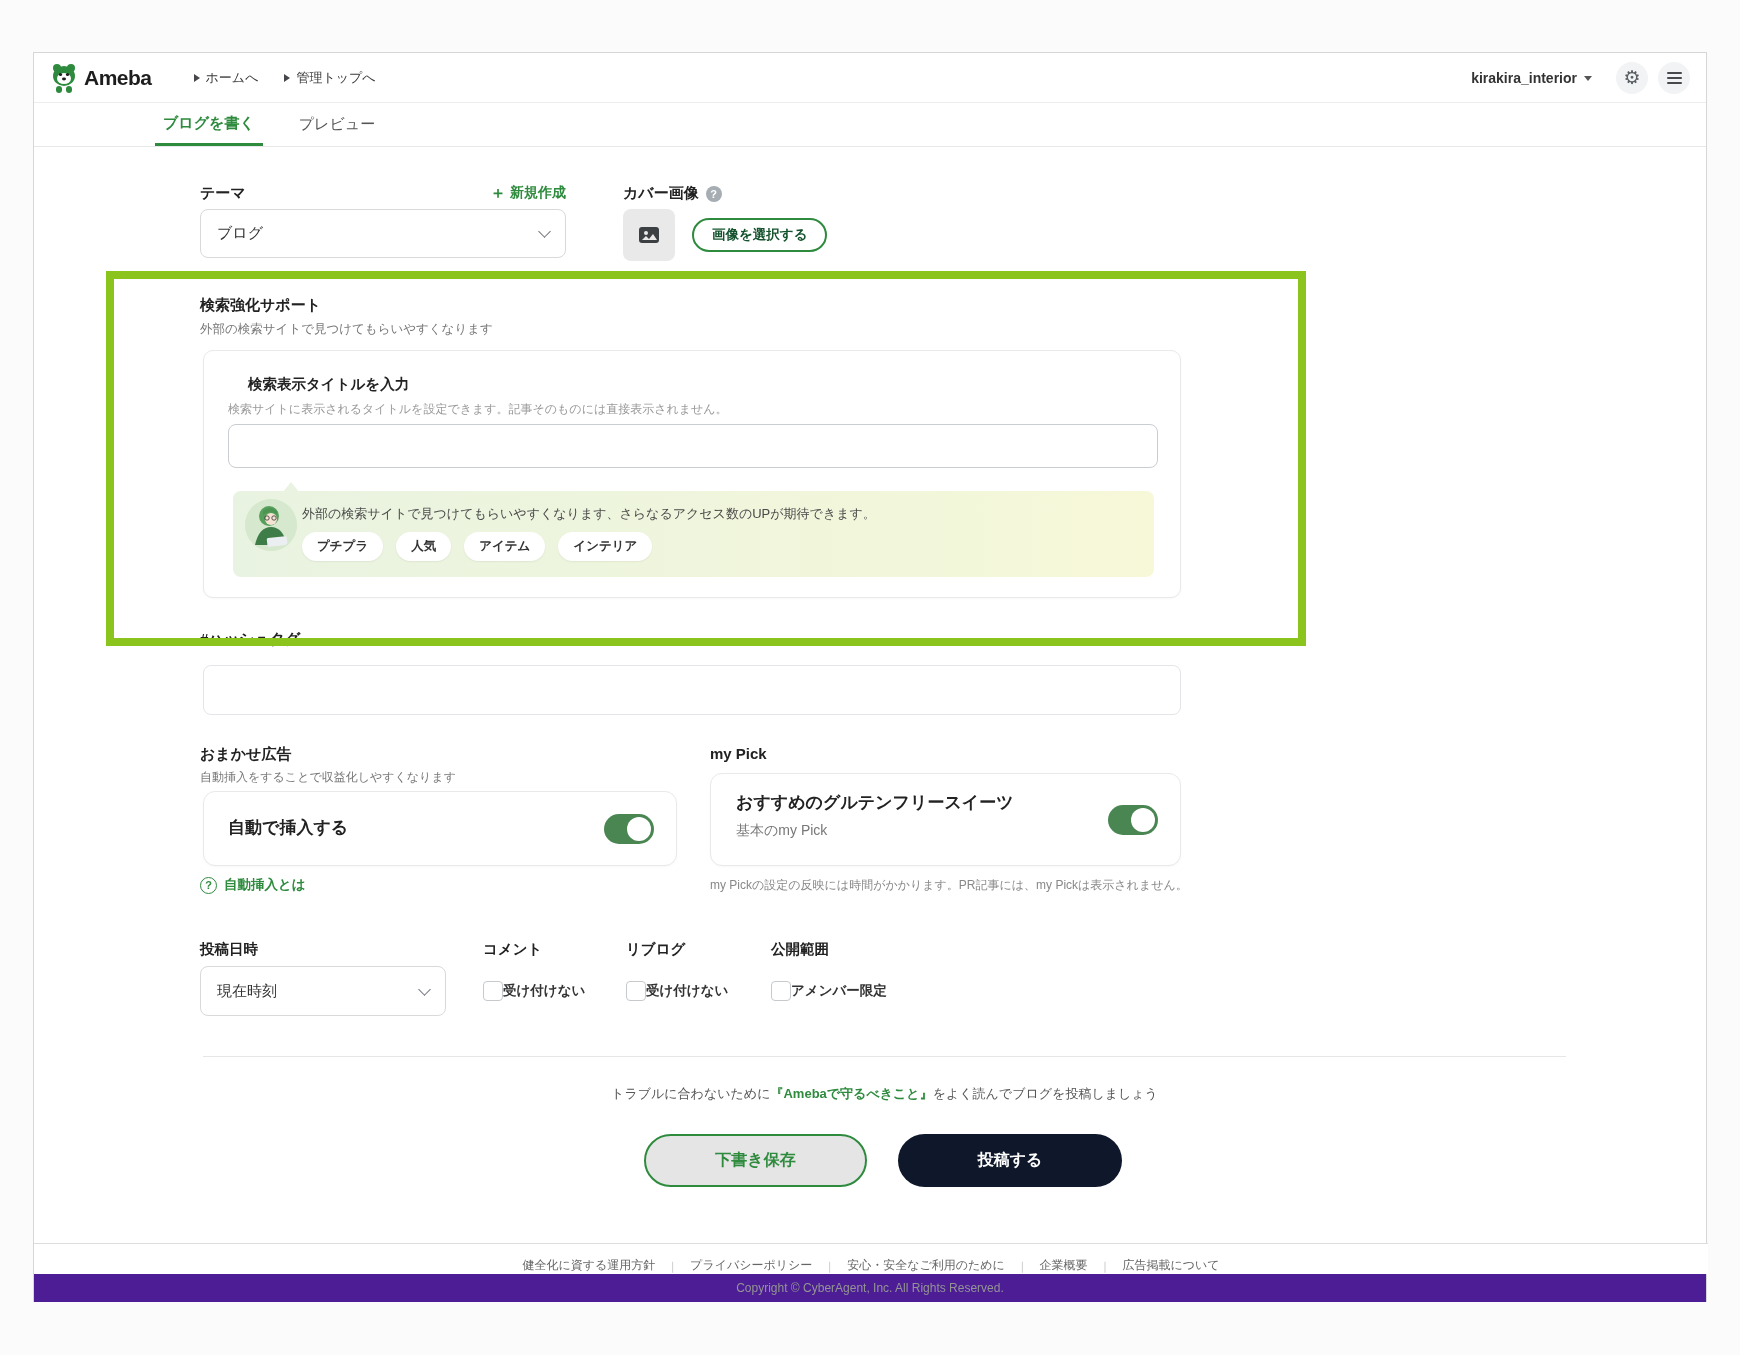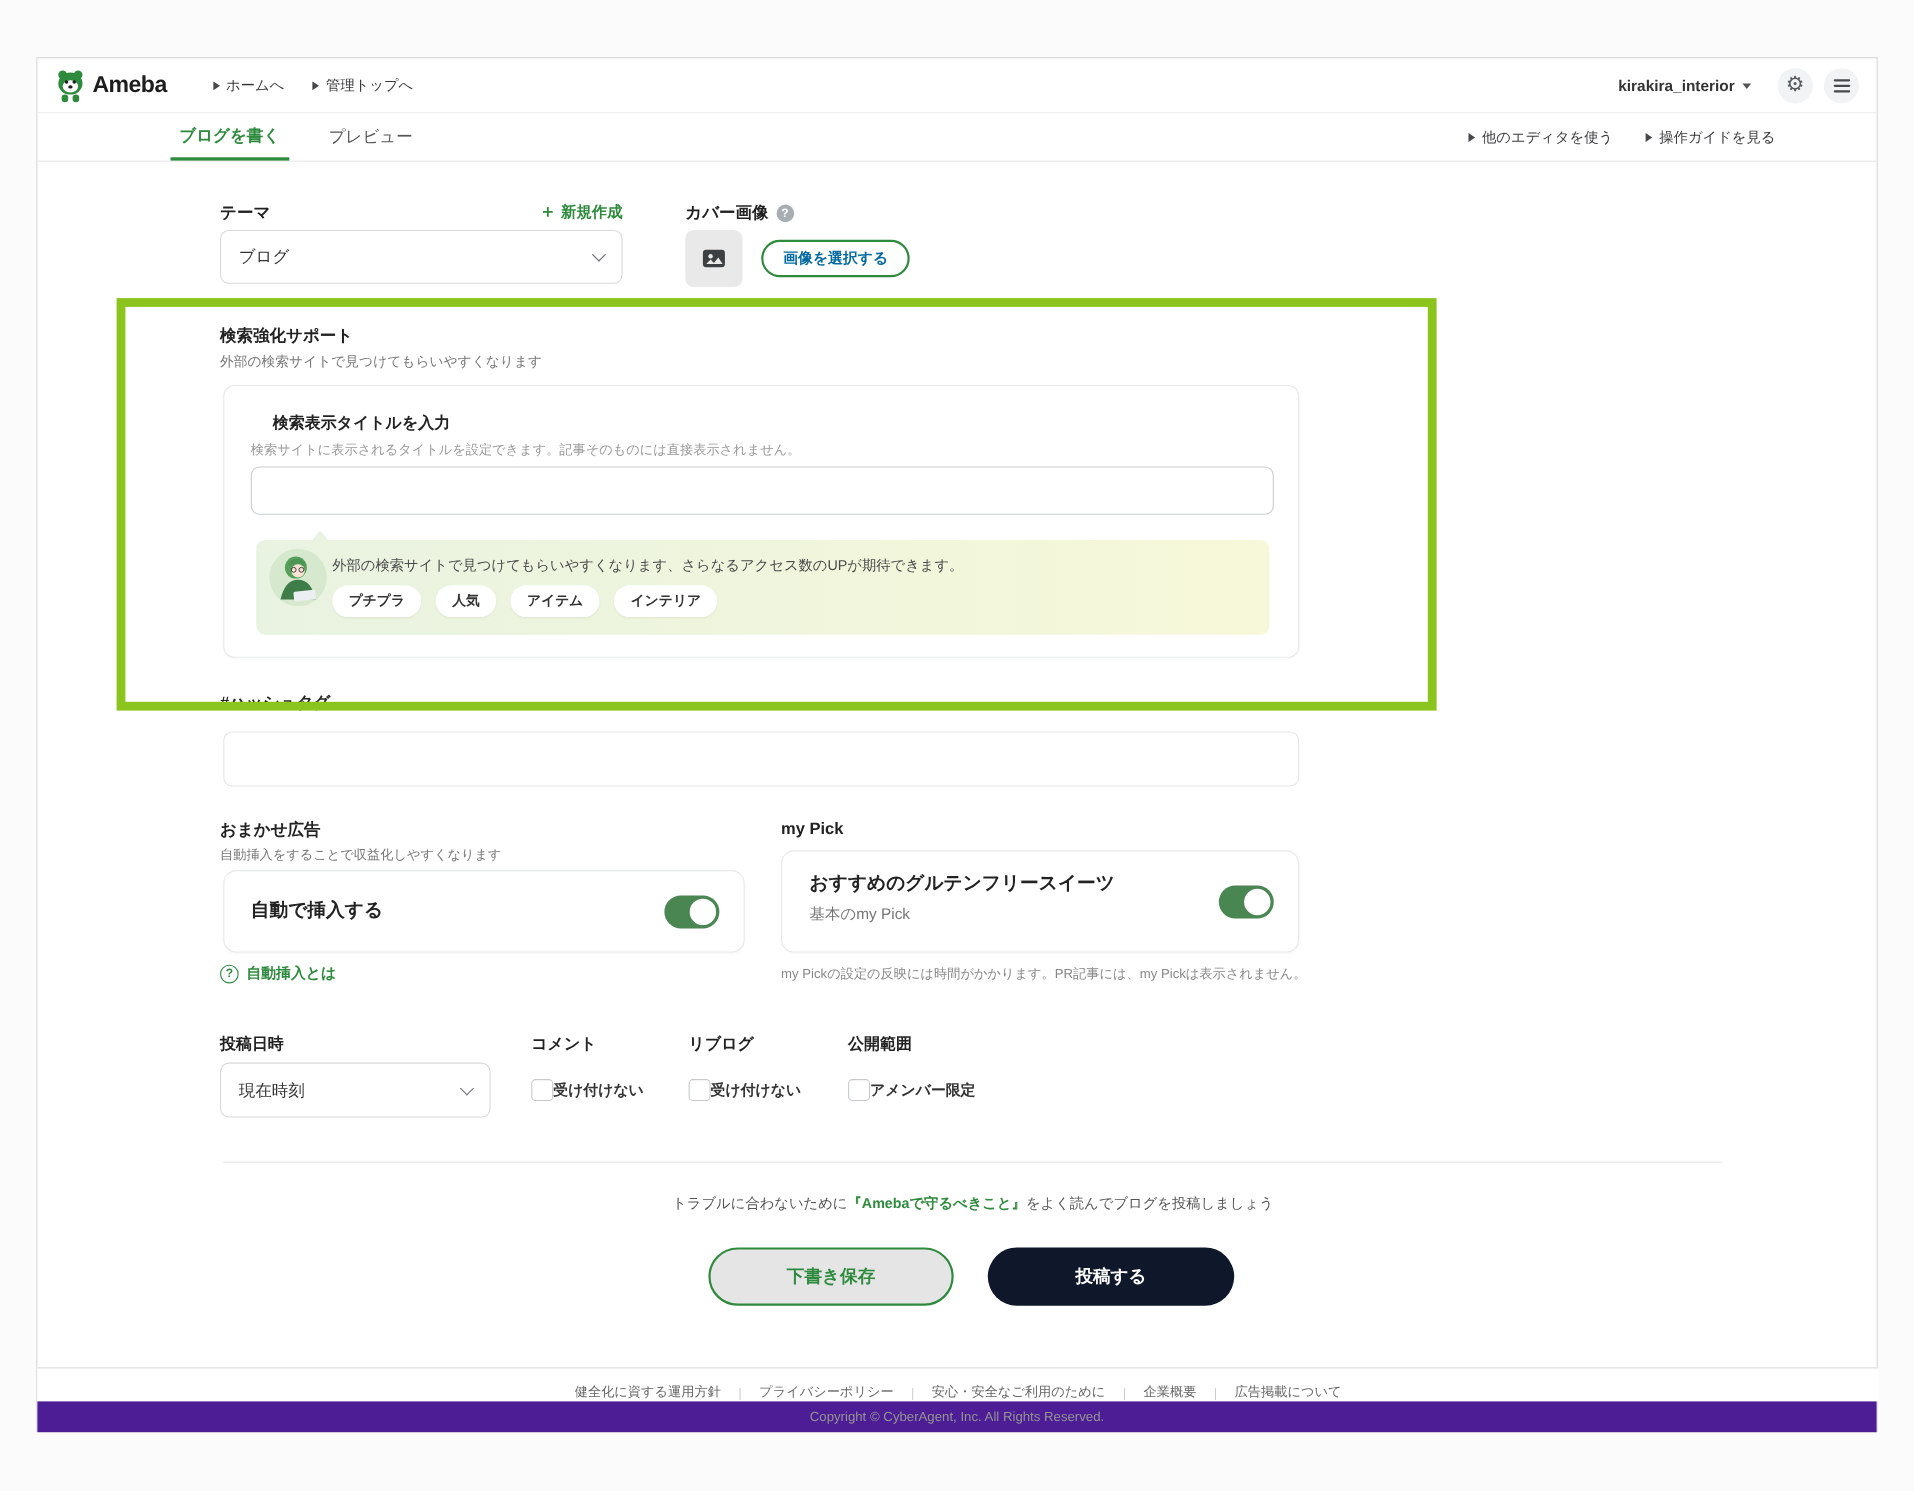--- a/index.html
+++ b/index.html
@@ -40,21 +40,21 @@
   .green-link { color:#2e8b3e; font-weight:700; cursor:pointer; }
 
   
   .theme-label { left:166px; top:131px; }
   .create-new { left:430px; top:131px; width:102px; text-align:right; font-size:14px; display:flex; align-items:center; justify-content:flex-end; gap:4px; }
   .plus-glyph { font-size:16px; font-weight:700; line-height:1; }
   .theme-select { left:166px; top:156px; width:366px; height:49px; }
   .cover-label { left:589px; top:131px; display:flex; align-items:center; gap:7px; }
   .help-badge { width:16px; height:16px; border-radius:50%; background:#a6adb3; color:#fff; font-size:11px; font-weight:700; display:inline-flex; align-items:center; justify-content:center; }
   .cover-thumb { left:589px; top:156px; width:52px; height:52px; background:#e9e9e9; border-radius:8px; display:flex; align-items:center; justify-content:center; cursor:pointer; }
-  .cover-select { left:658px; top:165px; height:34px; padding:0 18px; border:2px solid #2e8b3e; border-radius:18px; background:#fff; color:#0369a1; font-weight:700; font-size:13.5px; display:flex; align-items:center; cursor:pointer; }
+  .cover-select { left:658px; top:165px; height:34px; padding:0 18px; border:2px solid #2e8b3e; border-radius:18px; background:#fff; color:#14532d; font-weight:700; font-size:13.5px; display:flex; align-items:center; cursor:pointer; }
 
   
   .highlight-box { left:72px; top:218px; width:1200px; height:375px; border:8px solid #8cc41e; z-index:40; pointer-events:none; }
 
   
   .ss-title { left:166px; top:243px; }
   .ss-sub { left:166px; top:268px; }
   .ss-card { left:169px; top:297px; width:978px; height:248px; background:#fff; border:1px solid #e7e9eb; border-radius:10px; box-shadow:0 1px 2px rgba(0,0,0,0.03); }
   .ss-card-title { position:absolute; left:24px; top:24px; font-size:14.5px; font-weight:700; color:#222;margin-left:20px; }
   .ss-card-sub { position:absolute; left:24px; top:50px; font-size:12px; color:#999; }
@@ -154,30 +154,20 @@
           <span></span>
           <span></span>
           <span></span>
         </span>
     </div>
   </div>
 
   <div class="tabbar">
     <div class="tab active">ブログを書く</div>
     <div class="tab inactive">プレビュー</div>
-    <div class="tab-links">
-      <div class="tab-link">
-        <span class="tri"></span>
-        <span>他のエディタを使う</span>
-      </div>
-      <div class="tab-link">
-        <span class="tri"></span>
-        <span>操作ガイドを見る</span>
-      </div>
-    </div>
   </div>
 
   <div class="abs sec-title theme-label">テーマ</div>
   <div class="abs green-link create-new">
     <span class="plus-glyph">＋</span>
     <span>新規作成</span>
   </div>
   <div class="abs select-box theme-select">
     <span>ブログ</span>
     <span class="chev"></span>

